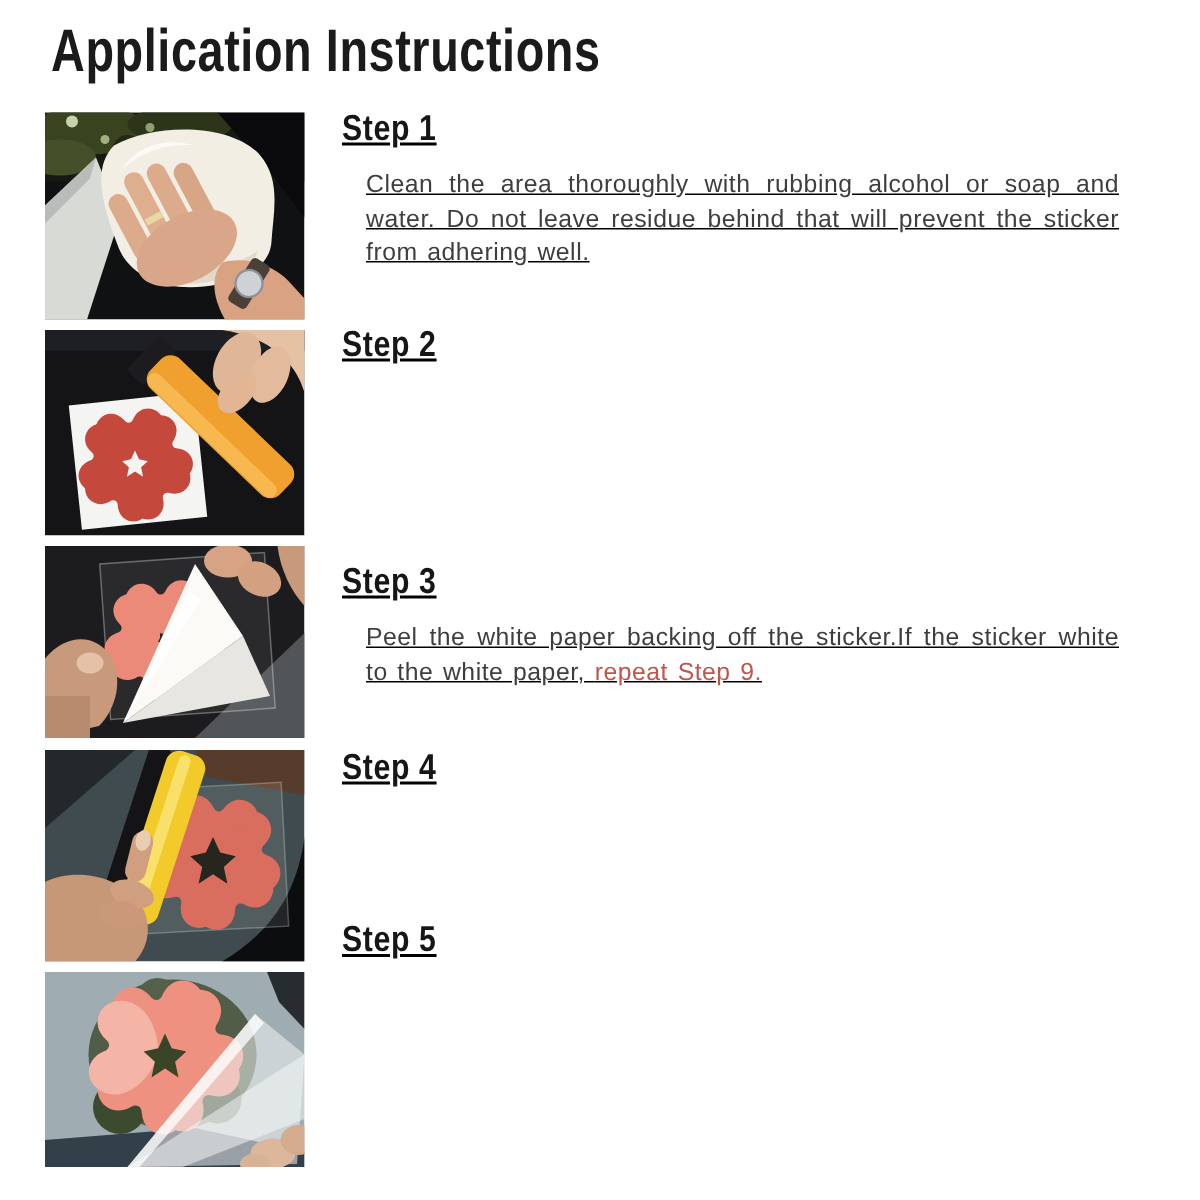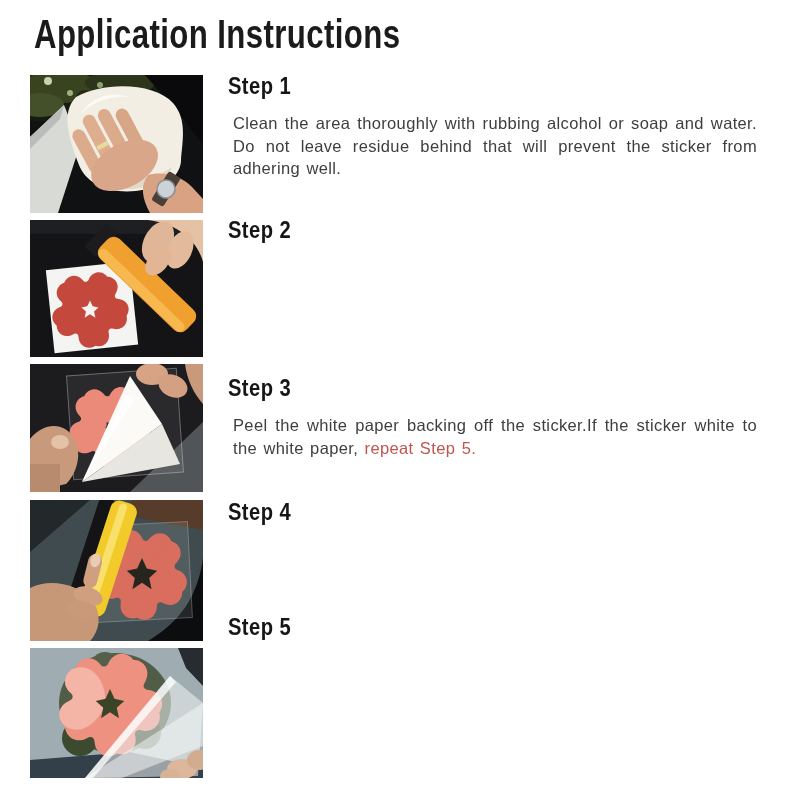--- a/index.html
+++ b/index.html
@@ -11,32 +11,32 @@
     position:absolute;left:34px;top:12px;margin:0;
     font-size:40px;font-weight:700;color:#1b1b1b;letter-spacing:.5px;
     transform:scaleX(.78);transform-origin:0 0;white-space:nowrap;
   }
   .photo{position:absolute;left:30px;width:173px;display:block;}
   #photo1{top:75px;height:138px;}
   #photo2{top:220px;height:137px;}
   #photo3{top:364px;height:128px;}
   #photo4{top:500px;height:141px;}
   #photo5{top:648px;height:130px;}
-  .steptext{position:absolute;left:228px;width:534px;}
+  .steptext{position:absolute;left:228px;width:534px;text-decoration:underline;}
   #text1{top:72px;}
   #text2{top:216px;}
   #text3{top:374px;}
   #text4{top:498px;}
   #text5{top:613px;}
   .step-h{
     margin:0;font-size:24px;line-height:28px;font-weight:700;color:#161616;
     letter-spacing:.5px;transform:scaleX(.84);transform-origin:0 0;white-space:nowrap;
   }
   .step-b{
-    margin:12px 5px 0;font-size:16.5px;line-height:22.5px;color:#3e3e3e;
+    margin:12px 16px 0;font-size:16.5px;line-height:22.5px;color:#3e3e3e;
     text-align:justify;letter-spacing:.35px;word-spacing:1.5px;
   }
   .hl{color:#c0554d;}
   .defs-holder{position:absolute;width:0;height:0;}
 </style>
 </head>
 <body>
 
 <svg class="defs-holder" aria-hidden="true">
   <defs>
@@ -192,21 +192,21 @@
   <h3 class="step-h">Step 1</h3>
   <p class="step-b"><span>Clean the area thoroughly with rubbing alcohol or soap and water. Do not leave residue behind that will prevent the sticker from adhering well.</span><span class="hl"></span></p>
 </div>
 
 <div id="text2" class="steptext">
   <h3 class="step-h">Step 2</h3>
 </div>
 
 <div id="text3" class="steptext">
   <h3 class="step-h">Step 3</h3>
-  <p class="step-b"><span>Peel the white paper backing off the sticker.If the sticker white to the white paper, </span><span class="hl">repeat Step 5.</span></p>
+  <p class="step-b"><span>Peel the white paper backing off the sticker.If the sticker white to the white paper, </span><span class="hl">repeat Step 9.</span></p>
 </div>
 
 <div id="text4" class="steptext">
   <h3 class="step-h">Step 4</h3>
 </div>
 
 <div id="text5" class="steptext">
   <h3 class="step-h">Step 5</h3>
 </div>
 

